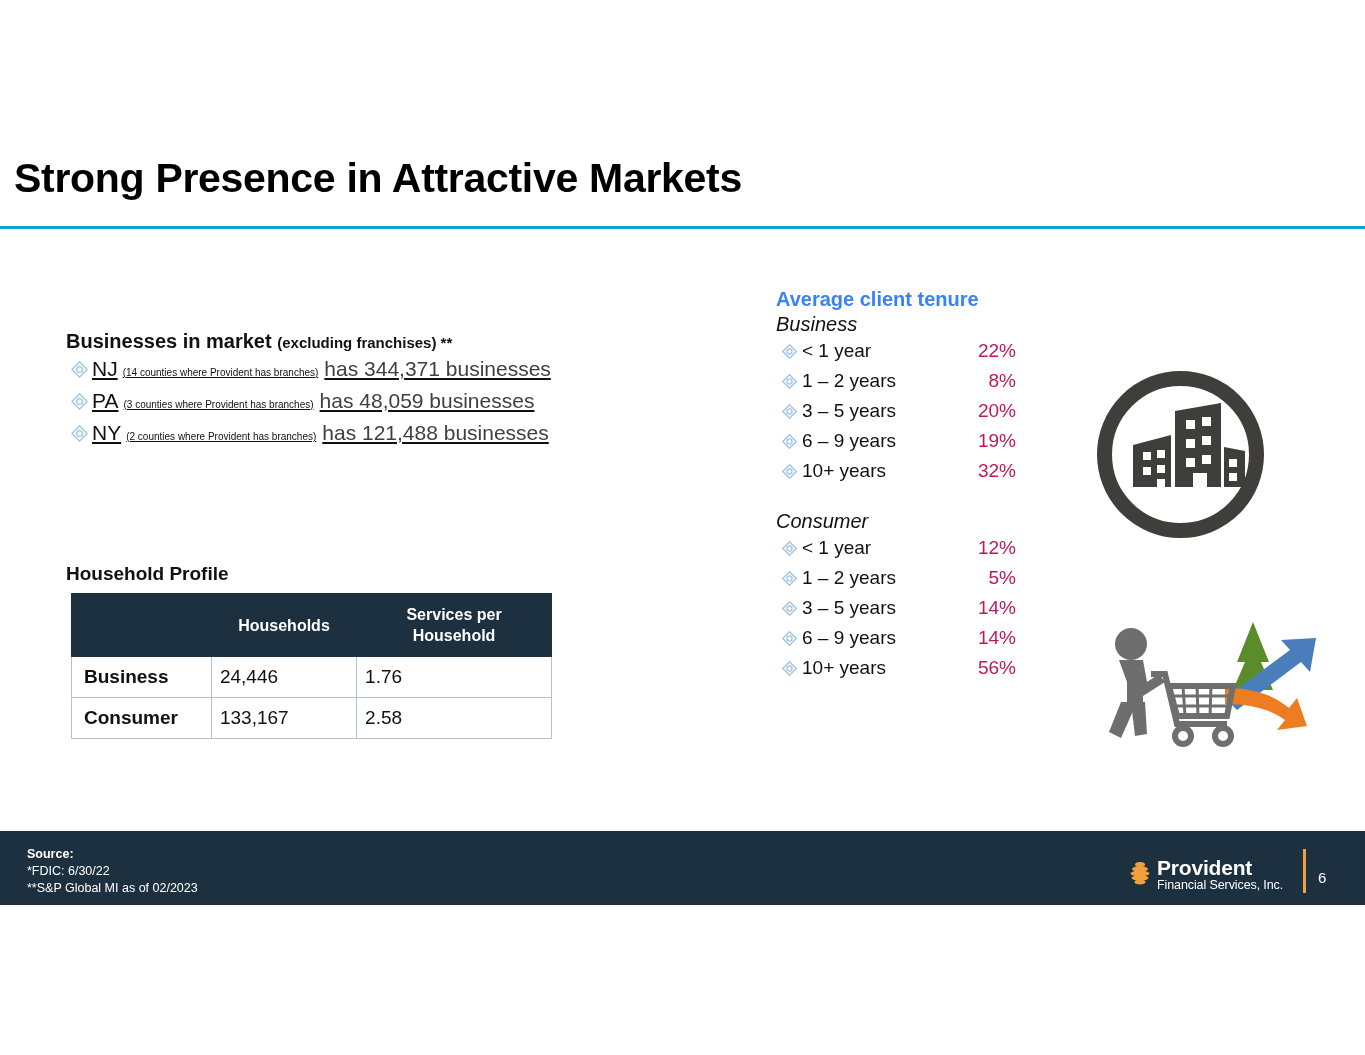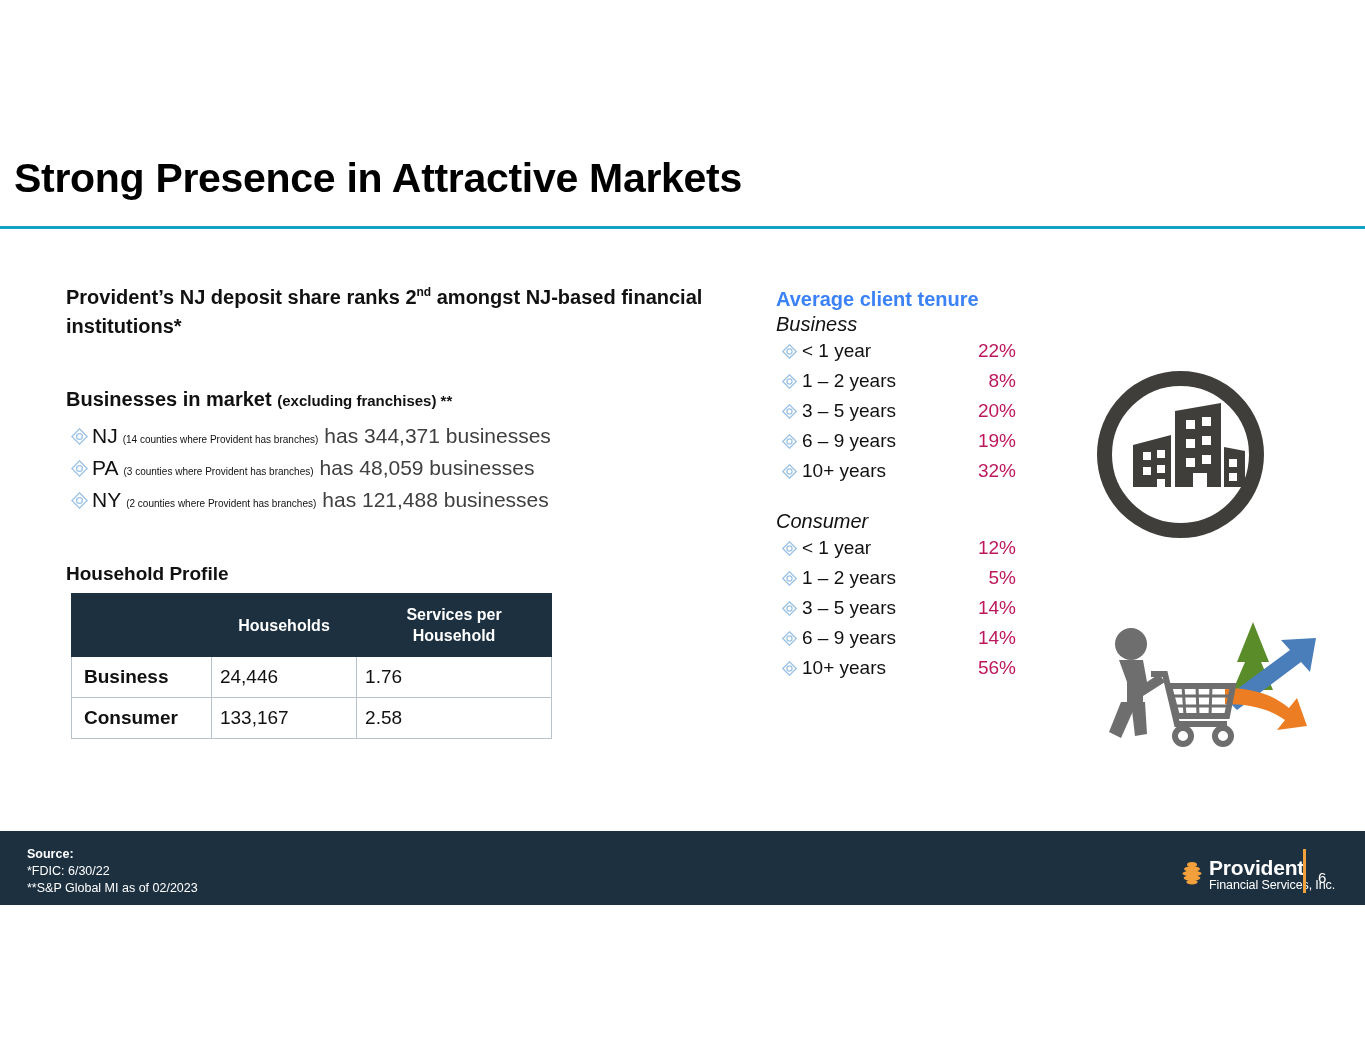--- a/index.html
+++ b/index.html
@@ -32,21 +32,21 @@
     width:640px;
   }
   .lead-head sup{font-size:12px;vertical-align:super;line-height:0;}
 
   .biz-head{
     margin-top:47px;
     font-size:20px;font-weight:bold;color:#111;white-space:nowrap;
   }
   .biz-head .small{font-size:15px;font-weight:bold;}
 
-  .bullet-list{margin-top:13px;}
+  .bullet-list{margin-top:4px;text-decoration:underline;}
   .bullet-row{
     display:flex;align-items:baseline;
     height:32px;white-space:nowrap;
   }
   .bul-ico{
     width:26px;flex:0 0 26px;display:flex;align-items:center;justify-content:center;
     position:relative;top:2px;
   }
   .bul-state{font-size:21px;color:#111;}
   .bul-paren{font-size:10px;color:#111;margin-left:5px;}
@@ -97,21 +97,21 @@
   .footer{
     position:absolute;left:0;top:831px;width:1365px;height:74px;
     background:#1D3040;
   }
   .src{
     position:absolute;left:27px;top:846px;color:#ffffff;
     font-size:12.5px;line-height:17px;
   }
   .src .b{font-weight:bold;}
   .logo-wrap{
-    position:absolute;left:1180px;top:857px;display:flex;align-items:center;
+    position:absolute;left:1128px;top:857px;display:flex;align-items:center;
   }
   .logo-text{margin-left:5px;color:#ffffff;}
   .logo-name{font-size:21px;font-weight:bold;line-height:21px;letter-spacing:-0.2px;}
   .logo-sub{font-size:12.5px;line-height:14px;letter-spacing:-0.1px;}
   .logo-div{
     position:absolute;left:1303px;top:849px;width:3px;height:44px;background:#F2A03C;
   }
   .pagenum{
     position:absolute;left:1318px;top:869px;color:#ffffff;font-size:15px;
   }
@@ -119,23 +119,20 @@
 </head>
 <body>
 
 <div class="slide">
 
   <div class="title">Strong Presence in Attractive Markets</div>
   <div class="title-rule"></div>
 
   <div class="left-col">
 
-    <div class="lead-head">
-      <span>Provident’s NJ deposit share ranks 2</span><sup>nd</sup><span> amongst NJ-based financial institutions*</span>
-    </div>
 
     <div class="biz-head">
       <span>Businesses in market</span>
       <span class="small">(excluding franchises) **</span>
     </div>
 
     <div class="bullet-list">
 
       <div class="bullet-row">
         <span class="bul-ico">

